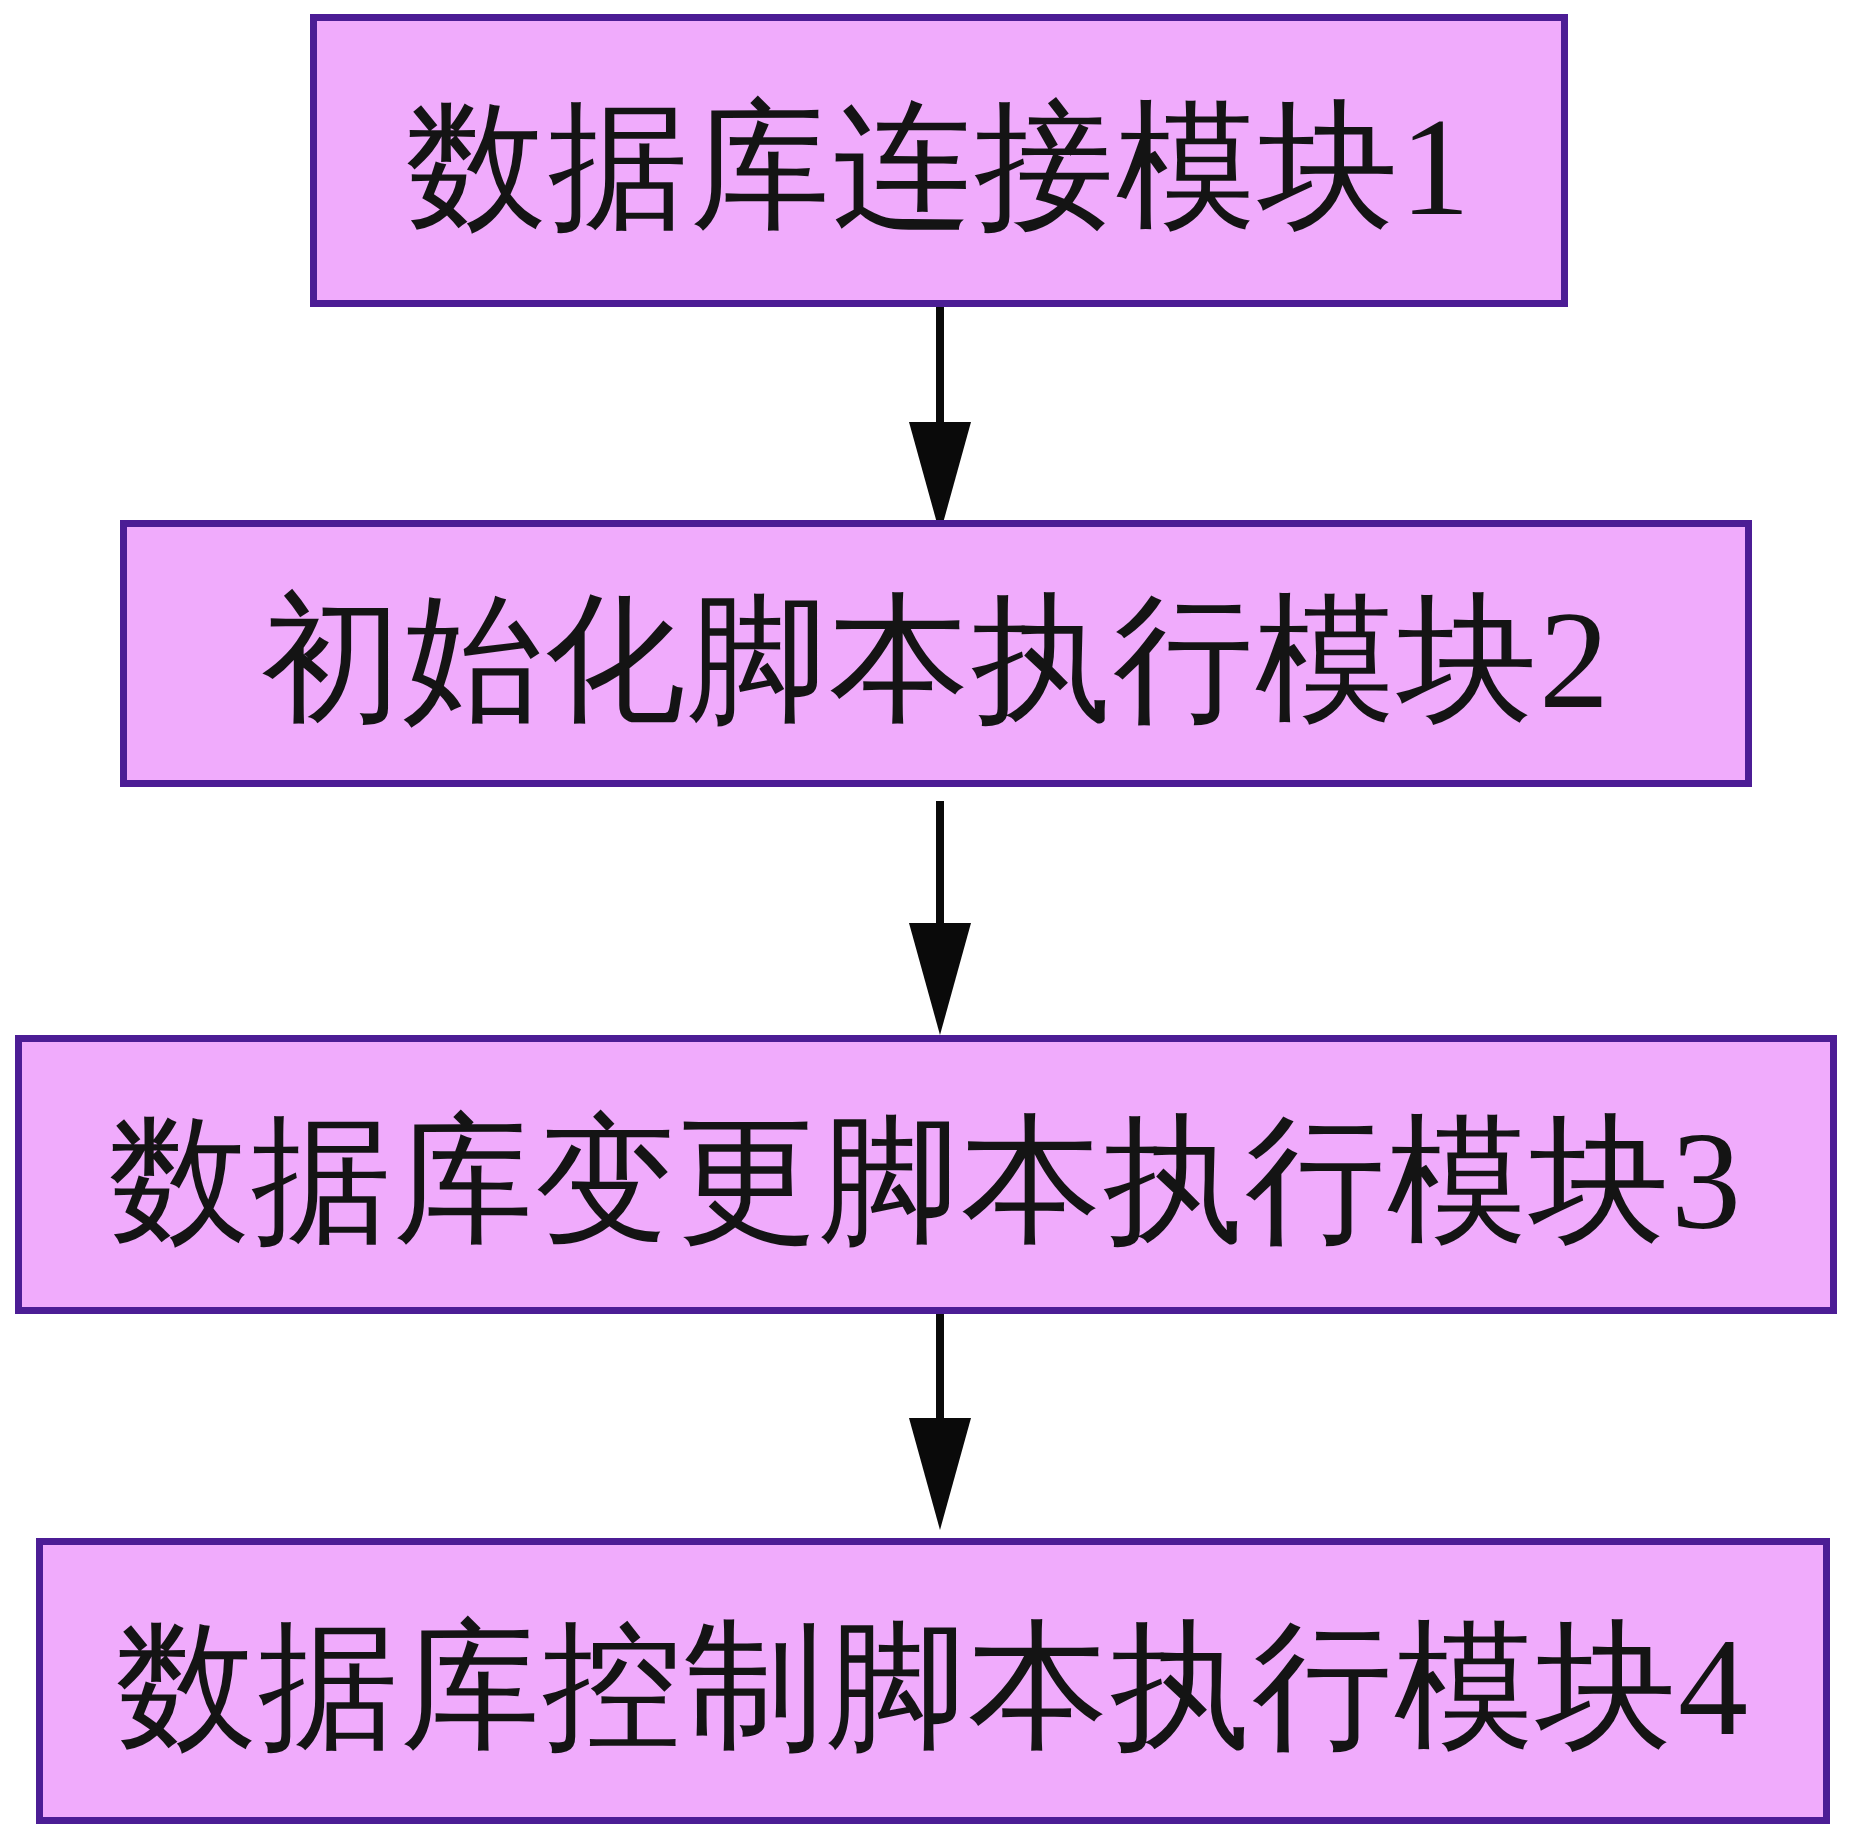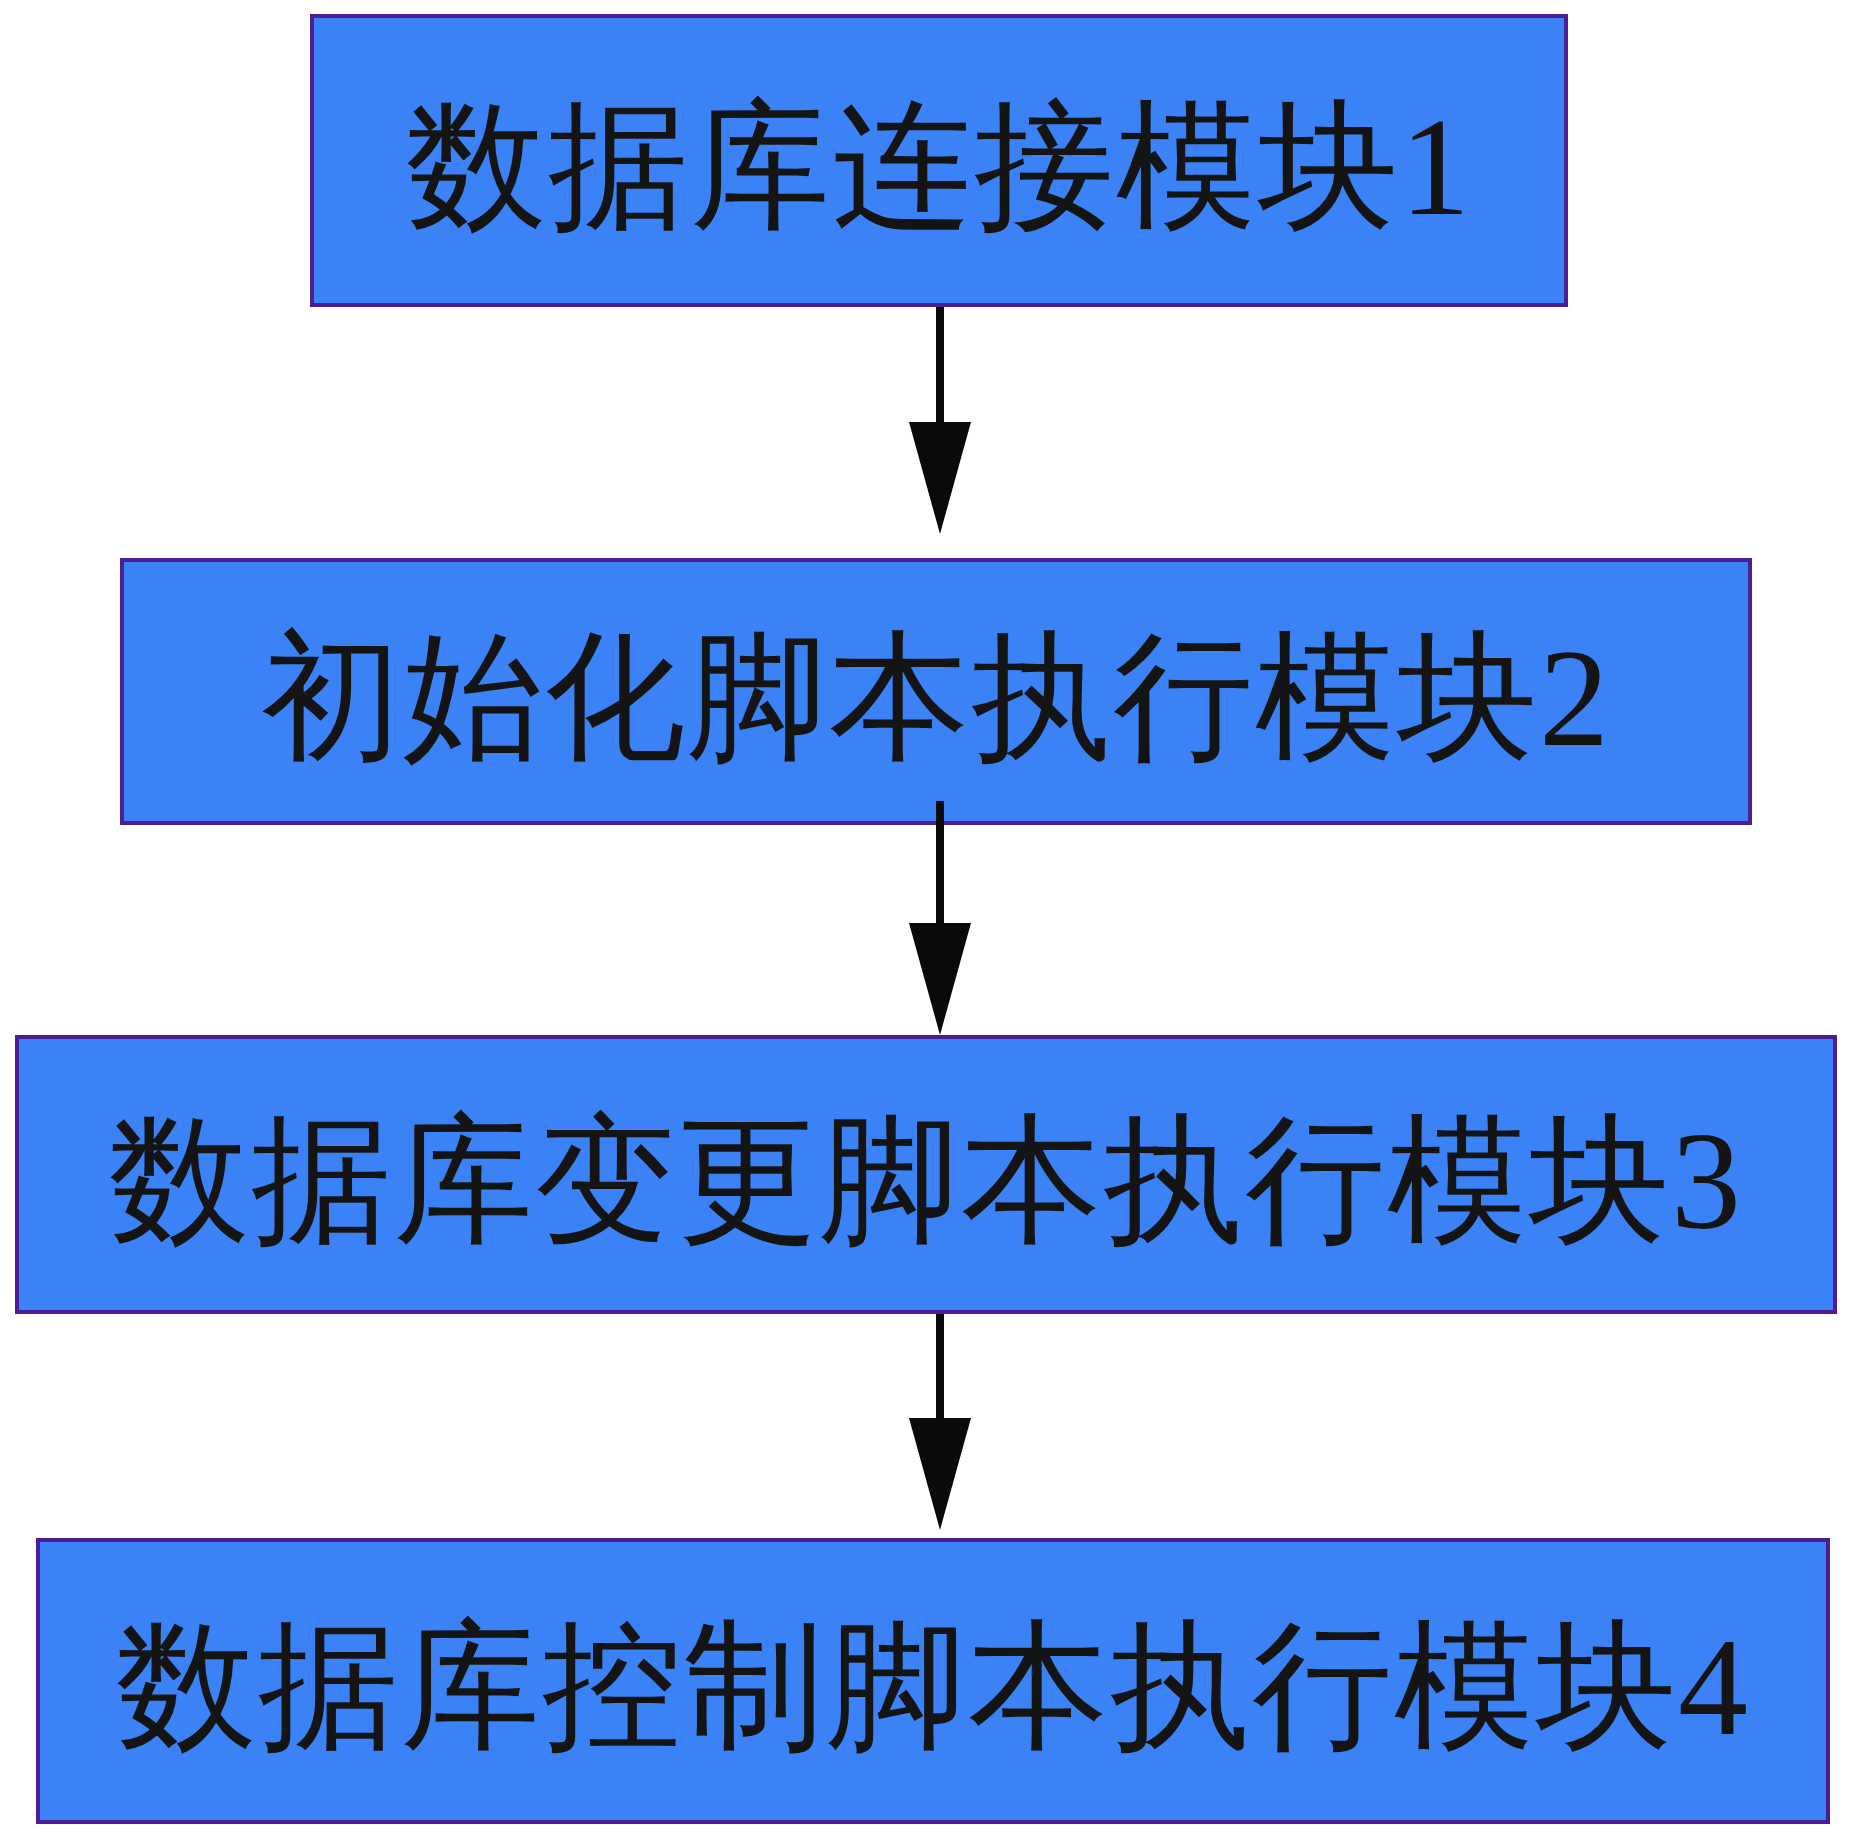--- a/index.html
+++ b/index.html
@@ -10,37 +10,37 @@
   .canvas {
     position: relative;
     width: 1860px;
     height: 1832px;
     background: #ffffff;
     overflow: hidden;
     font-family: "Liberation Serif", "DejaVu Serif", serif;
   }
   .node {
     position: absolute;
-    border: 4px solid #4c1d95;
-    background: #3b82f6;
+    border: 7px solid #4c1d95;
+    background: #f0abfc;
     display: flex;
     align-items: center;
     justify-content: center;
     box-sizing: border-box;
   }
   .node .label {
     font-size: 140px;
     color: #141414;
     letter-spacing: 2px;
     white-space: nowrap;
     line-height: 1;
     transform: translateY(6px);
   }
   .node-1 { left: 310px; top: 14px;   width: 1258px; height: 293px; }
-  .node-2 { left: 120px; top: 558px;  width: 1632px; height: 267px; }
+  .node-2 { left: 120px; top: 520px;  width: 1632px; height: 267px; }
   .node-3 { left: 15px;  top: 1035px; width: 1822px; height: 279px; align-items: center; }
   .node-4 { left: 36px;  top: 1530px; width: 1794px; height: 286px; margin-top: 8px; }
 
   .arrow {
     position: absolute;
     width: 64px;
     display: flex;
     flex-direction: column;
     align-items: center;
   }

